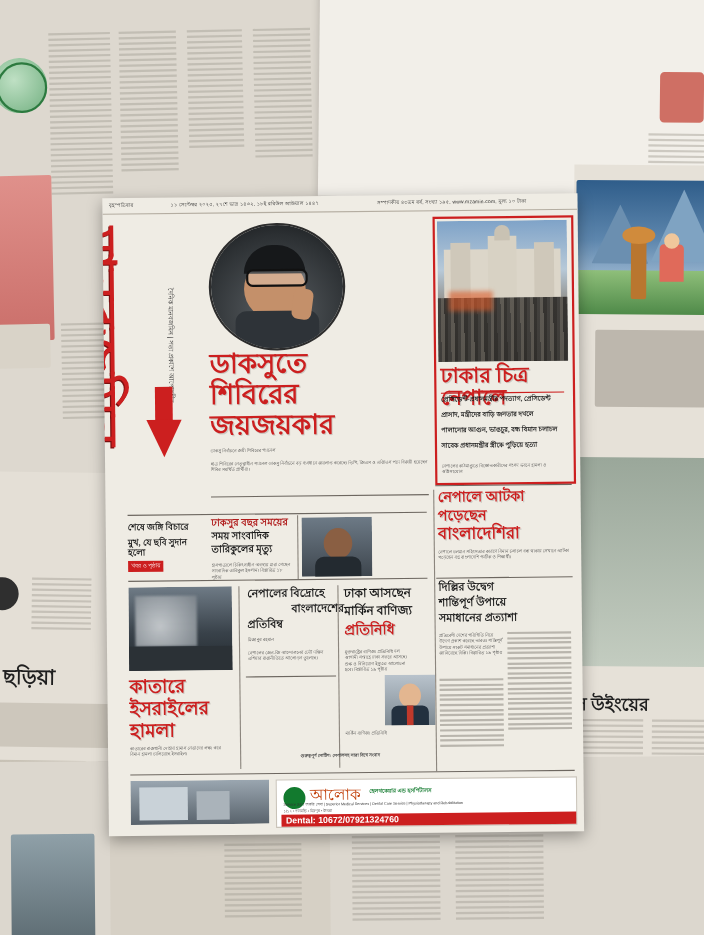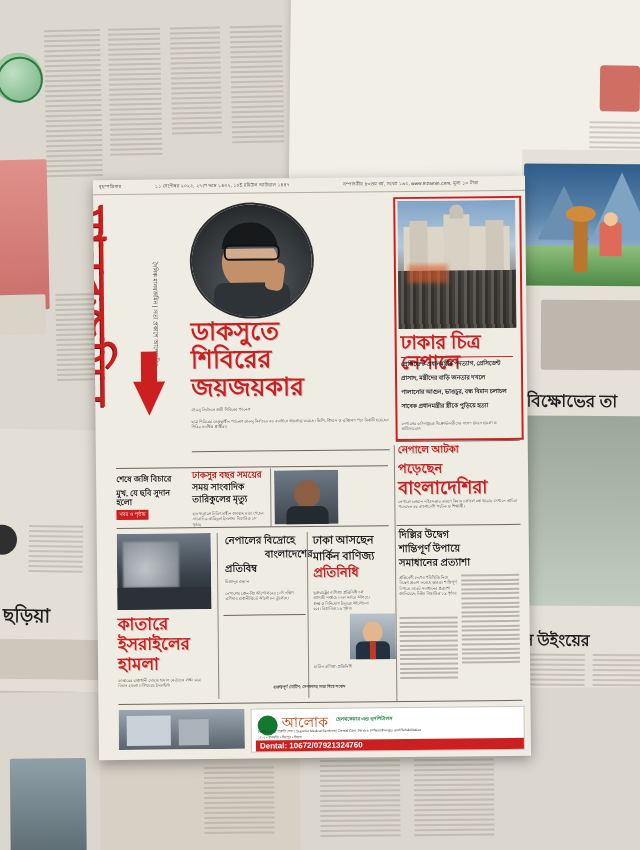--- a/index.html
+++ b/index.html
@@ -228,21 +228,20 @@
   <div class="bg-paper np-right">
     <div class="bgimg" style="left:2px;top:14px;width:136px;height:120px;background:linear-gradient(180deg,#2f5d8a 0%,#5d86ad 45%,#cfe0ef 100%);"></div>
     <div class="bgimg" style="left:2px;top:96px;width:136px;height:40px;background:linear-gradient(180deg,#8fbf7a,#4f8a49);"></div>
     <div class="bgimg" style="left:16px;top:36px;width:0;height:0;border-left:26px solid transparent;border-right:26px solid transparent;border-bottom:54px solid #6b8fb0;"></div>
     <div class="bgimg" style="left:70px;top:22px;width:0;height:0;border-left:30px solid transparent;border-right:30px solid transparent;border-bottom:66px solid #7fa3c2;"></div>
     <div class="bgimg" style="left:52px;top:66px;width:14px;height:56px;background:#b9762f;"></div>
     <div class="bgimg" style="left:44px;top:56px;width:30px;height:16px;border-radius:50%;background:#d08b3c;"></div>
     <div class="bgimg" style="left:78px;top:72px;width:22px;height:34px;background:#e06a5a;border-radius:4px 4px 0 0;"></div>
     <div class="bgimg" style="left:82px;top:62px;width:14px;height:14px;border-radius:50%;background:#f0c79b;"></div>
     <div class="bgimg" style="left:20px;top:150px;width:116px;height:70px;background:#bdb7ad;"></div>
-    <div style="position:absolute;left:6px;top:238px;font-size:17px;color:#1f1f1f;font-family:'Liberation Serif',serif;font-weight:bold;white-space:nowrap;">বিক্ষোভের তা</div>
     <div class="bgimg" style="left:0px;top:266px;width:140px;height:190px;background:linear-gradient(180deg,#9aa79a,#c3ccc0);"></div>
     <div style="position:absolute;left:4px;top:478px;font-size:16px;color:#1f1f1f;font-family:'Liberation Serif',serif;font-weight:bold;white-space:nowrap;">স উইংয়ের</div>
     <div class="tlblock" style="left:8px;top:504px;width:58px;">
         <i></i>
         <i></i>
         <i></i>
         <i></i>
         <i></i>
         <i></i>
         <i></i>
@@ -469,23 +468,23 @@
       <div style="position:absolute;left:13px;top:8px;width:20px;height:22px;border-radius:50%;background:#e3b690;"></div>
       <div style="position:absolute;left:6px;top:28px;width:34px;height:18px;background:#22303f;border-radius:6px 6px 0 0;"></div>
       <div style="position:absolute;left:20px;top:28px;width:6px;height:18px;background:#c0392b;"></div>
     </div>
     <div class="cap" style="left:216px;top:486px;width:82px;">মার্কিন বাণিজ্য প্রতিনিধি</div>
 
     <div class="vrule" style="left:210px;top:354px;height:166px;"></div>
     <div class="vrule" style="left:298px;top:268px;height:256px;"></div>
 
     <div class="rule" style="left:300px;top:264px;width:124px;"></div>
-    <div class="headline-red" style="left:302px;top:268px;font-size:10px;">নেপালে আটকা</div>
+    <div class="headline-red" style="left:302px;top:268px;font-size:13px;">নেপালে আটকা</div>
     <div class="headline-red" style="left:302px;top:285px;font-size:13px;">পড়েছেন</div>
-    <div class="headline-red" style="left:302px;top:302px;font-size:18px;">বাংলাদেশিরা</div>
+    <div class="headline-red" style="left:302px;top:302px;font-size:15px;">বাংলাদেশিরা</div>
     <div class="cap" style="left:302px;top:322px;width:120px;">নেপালে চলমান সহিংসতার কারণে বিমান চলাচল বন্ধ থাকায় সেখানে আটকা পড়েছেন বহু বাংলাদেশি পর্যটক ও শিক্ষার্থী।</div>
     <div class="rule" style="left:300px;top:348px;width:124px;"></div>
 
     <div class="blk" style="left:302px;top:352px;font-size:10px;width:122px;">দিল্লির উদ্বেগ</div>
     <div class="blk" style="left:302px;top:366px;font-size:10px;width:122px;">শান্তিপূর্ণ উপায়ে</div>
     <div class="blk" style="left:302px;top:380px;font-size:10px;width:122px;">সমাধানের প্রত্যাশা</div>
     <div class="cap" style="left:302px;top:398px;width:58px;">প্রতিবেশী দেশের পরিস্থিতি নিয়ে উদ্বেগ প্রকাশ করেছে ভারত। শান্তিপূর্ণ উপায়ে সংকট সমাধানের প্রত্যাশা জানিয়েছে দিল্লি। বিস্তারিত ১৯ পৃষ্ঠায়</div>
     <div class="smalltext" style="left:364px;top:398px;width:58px;">
       <b></b>
         <b></b>

